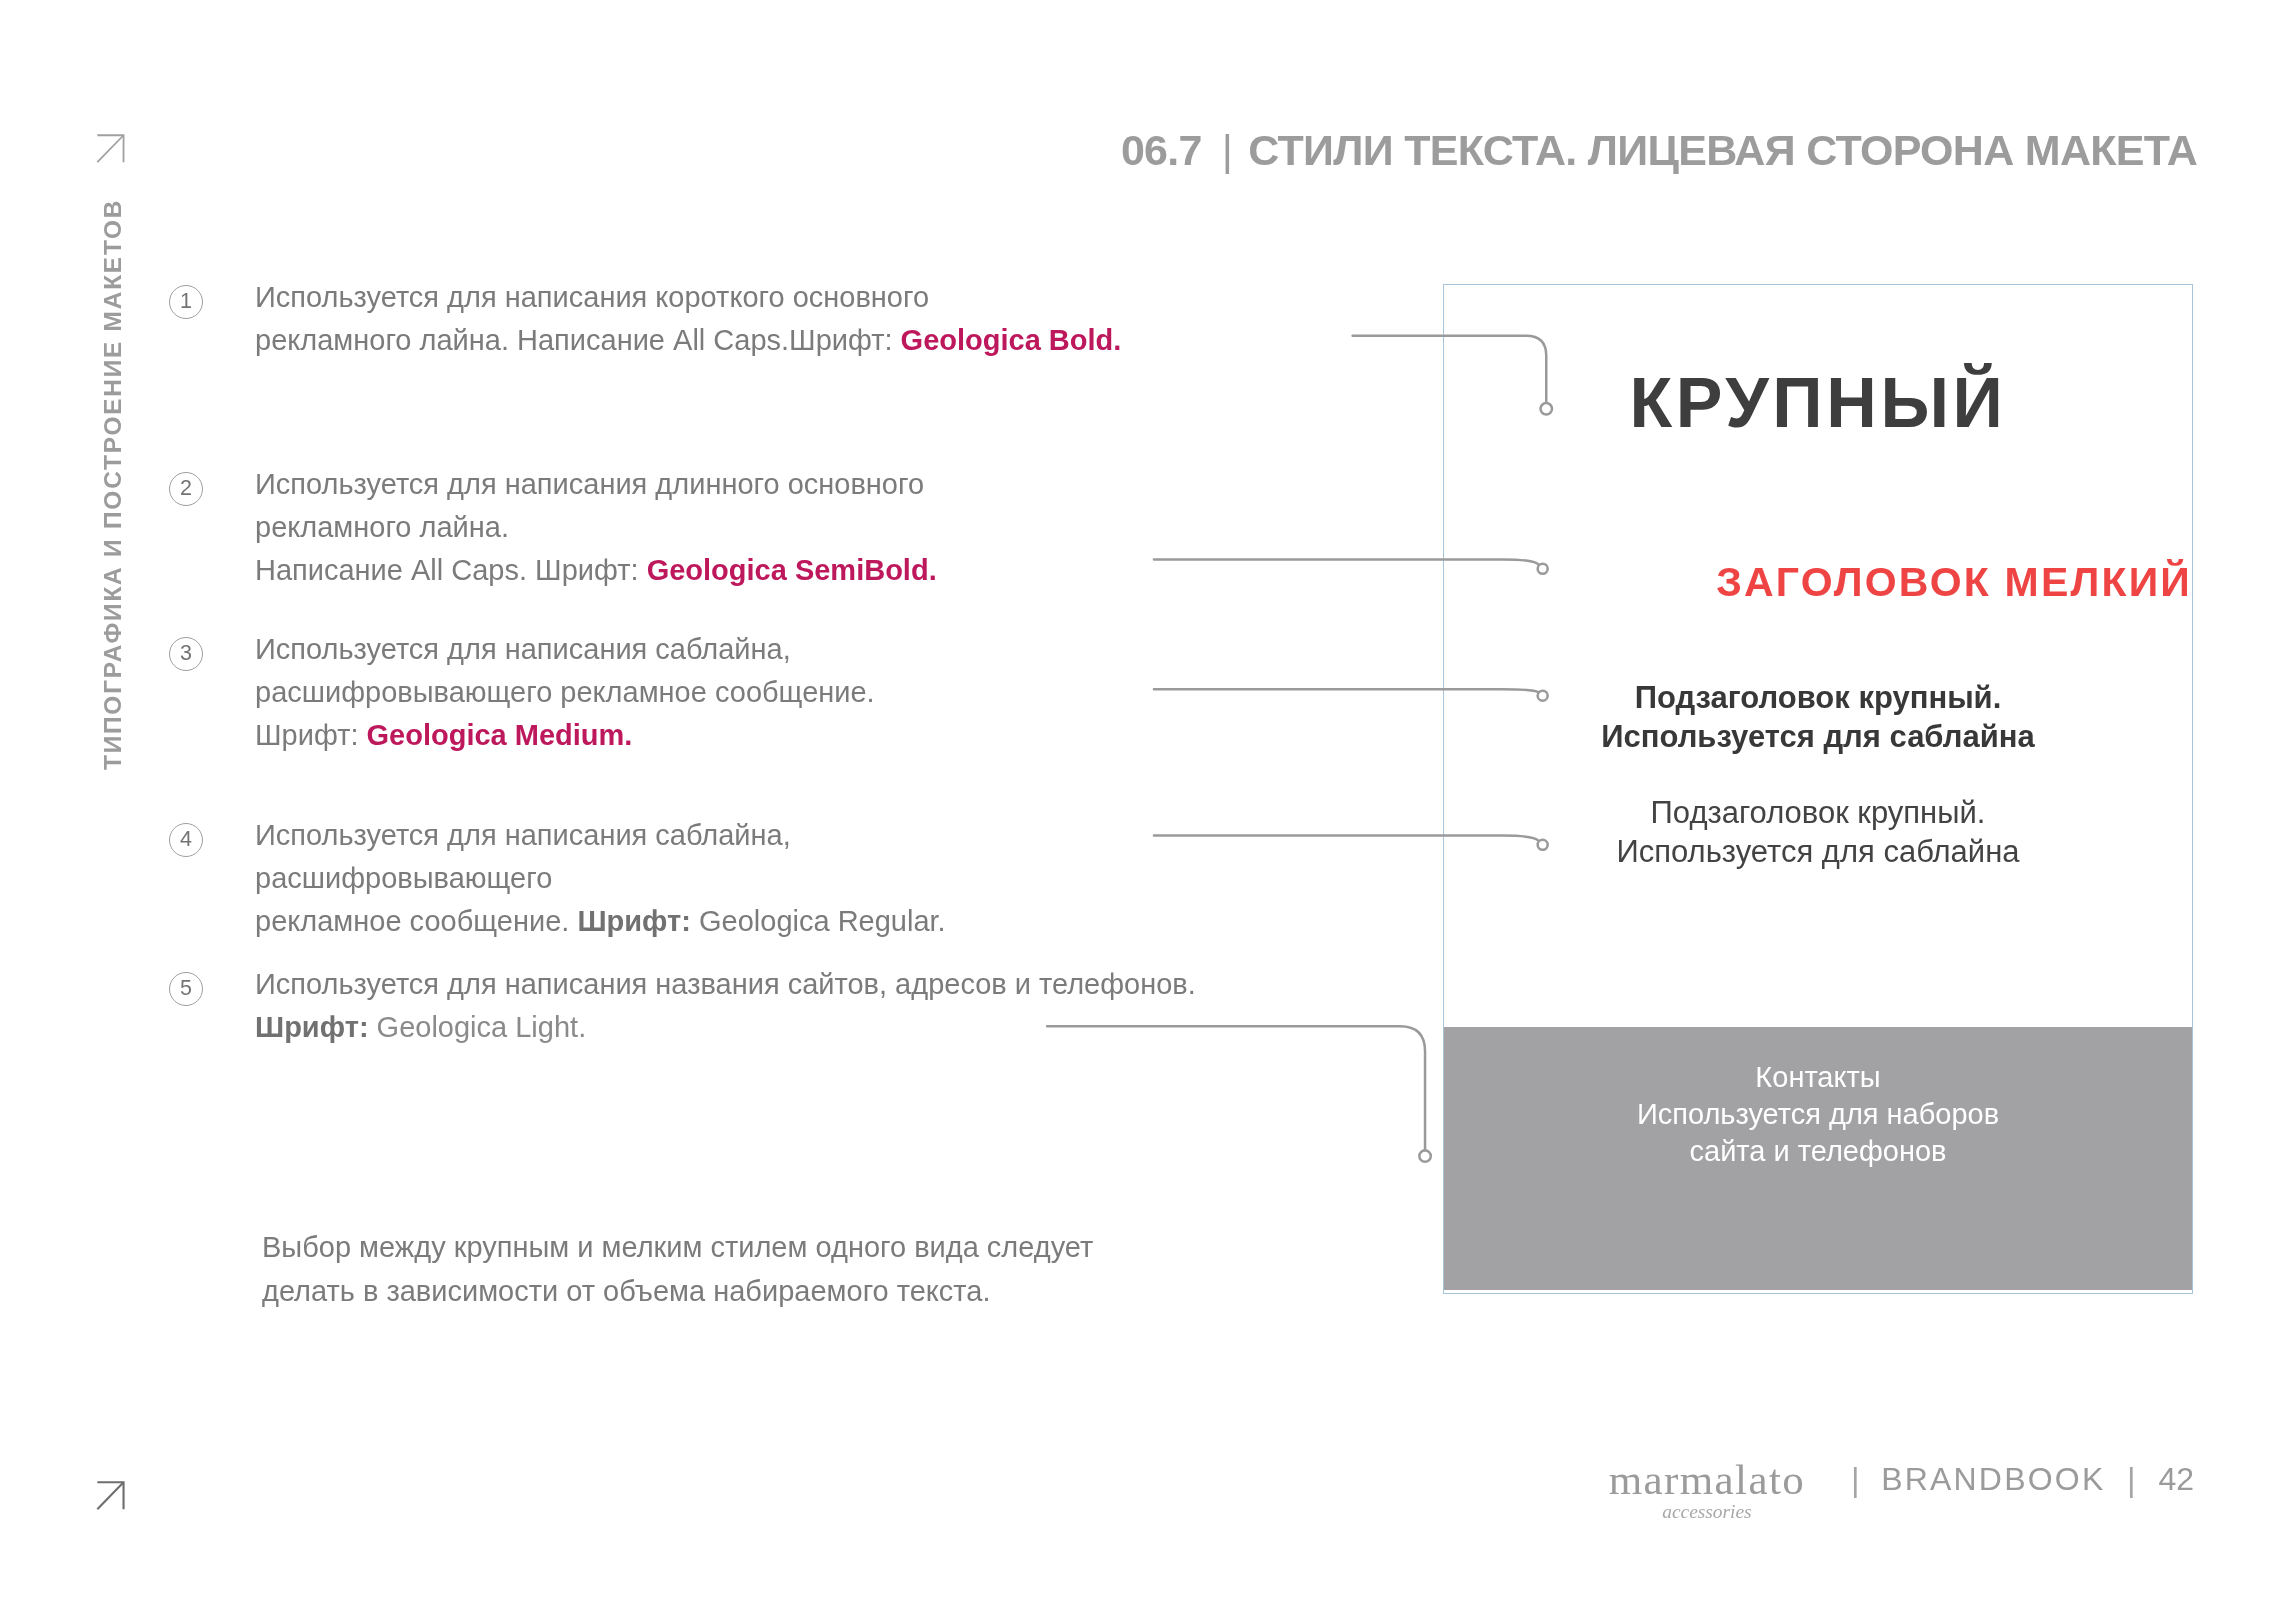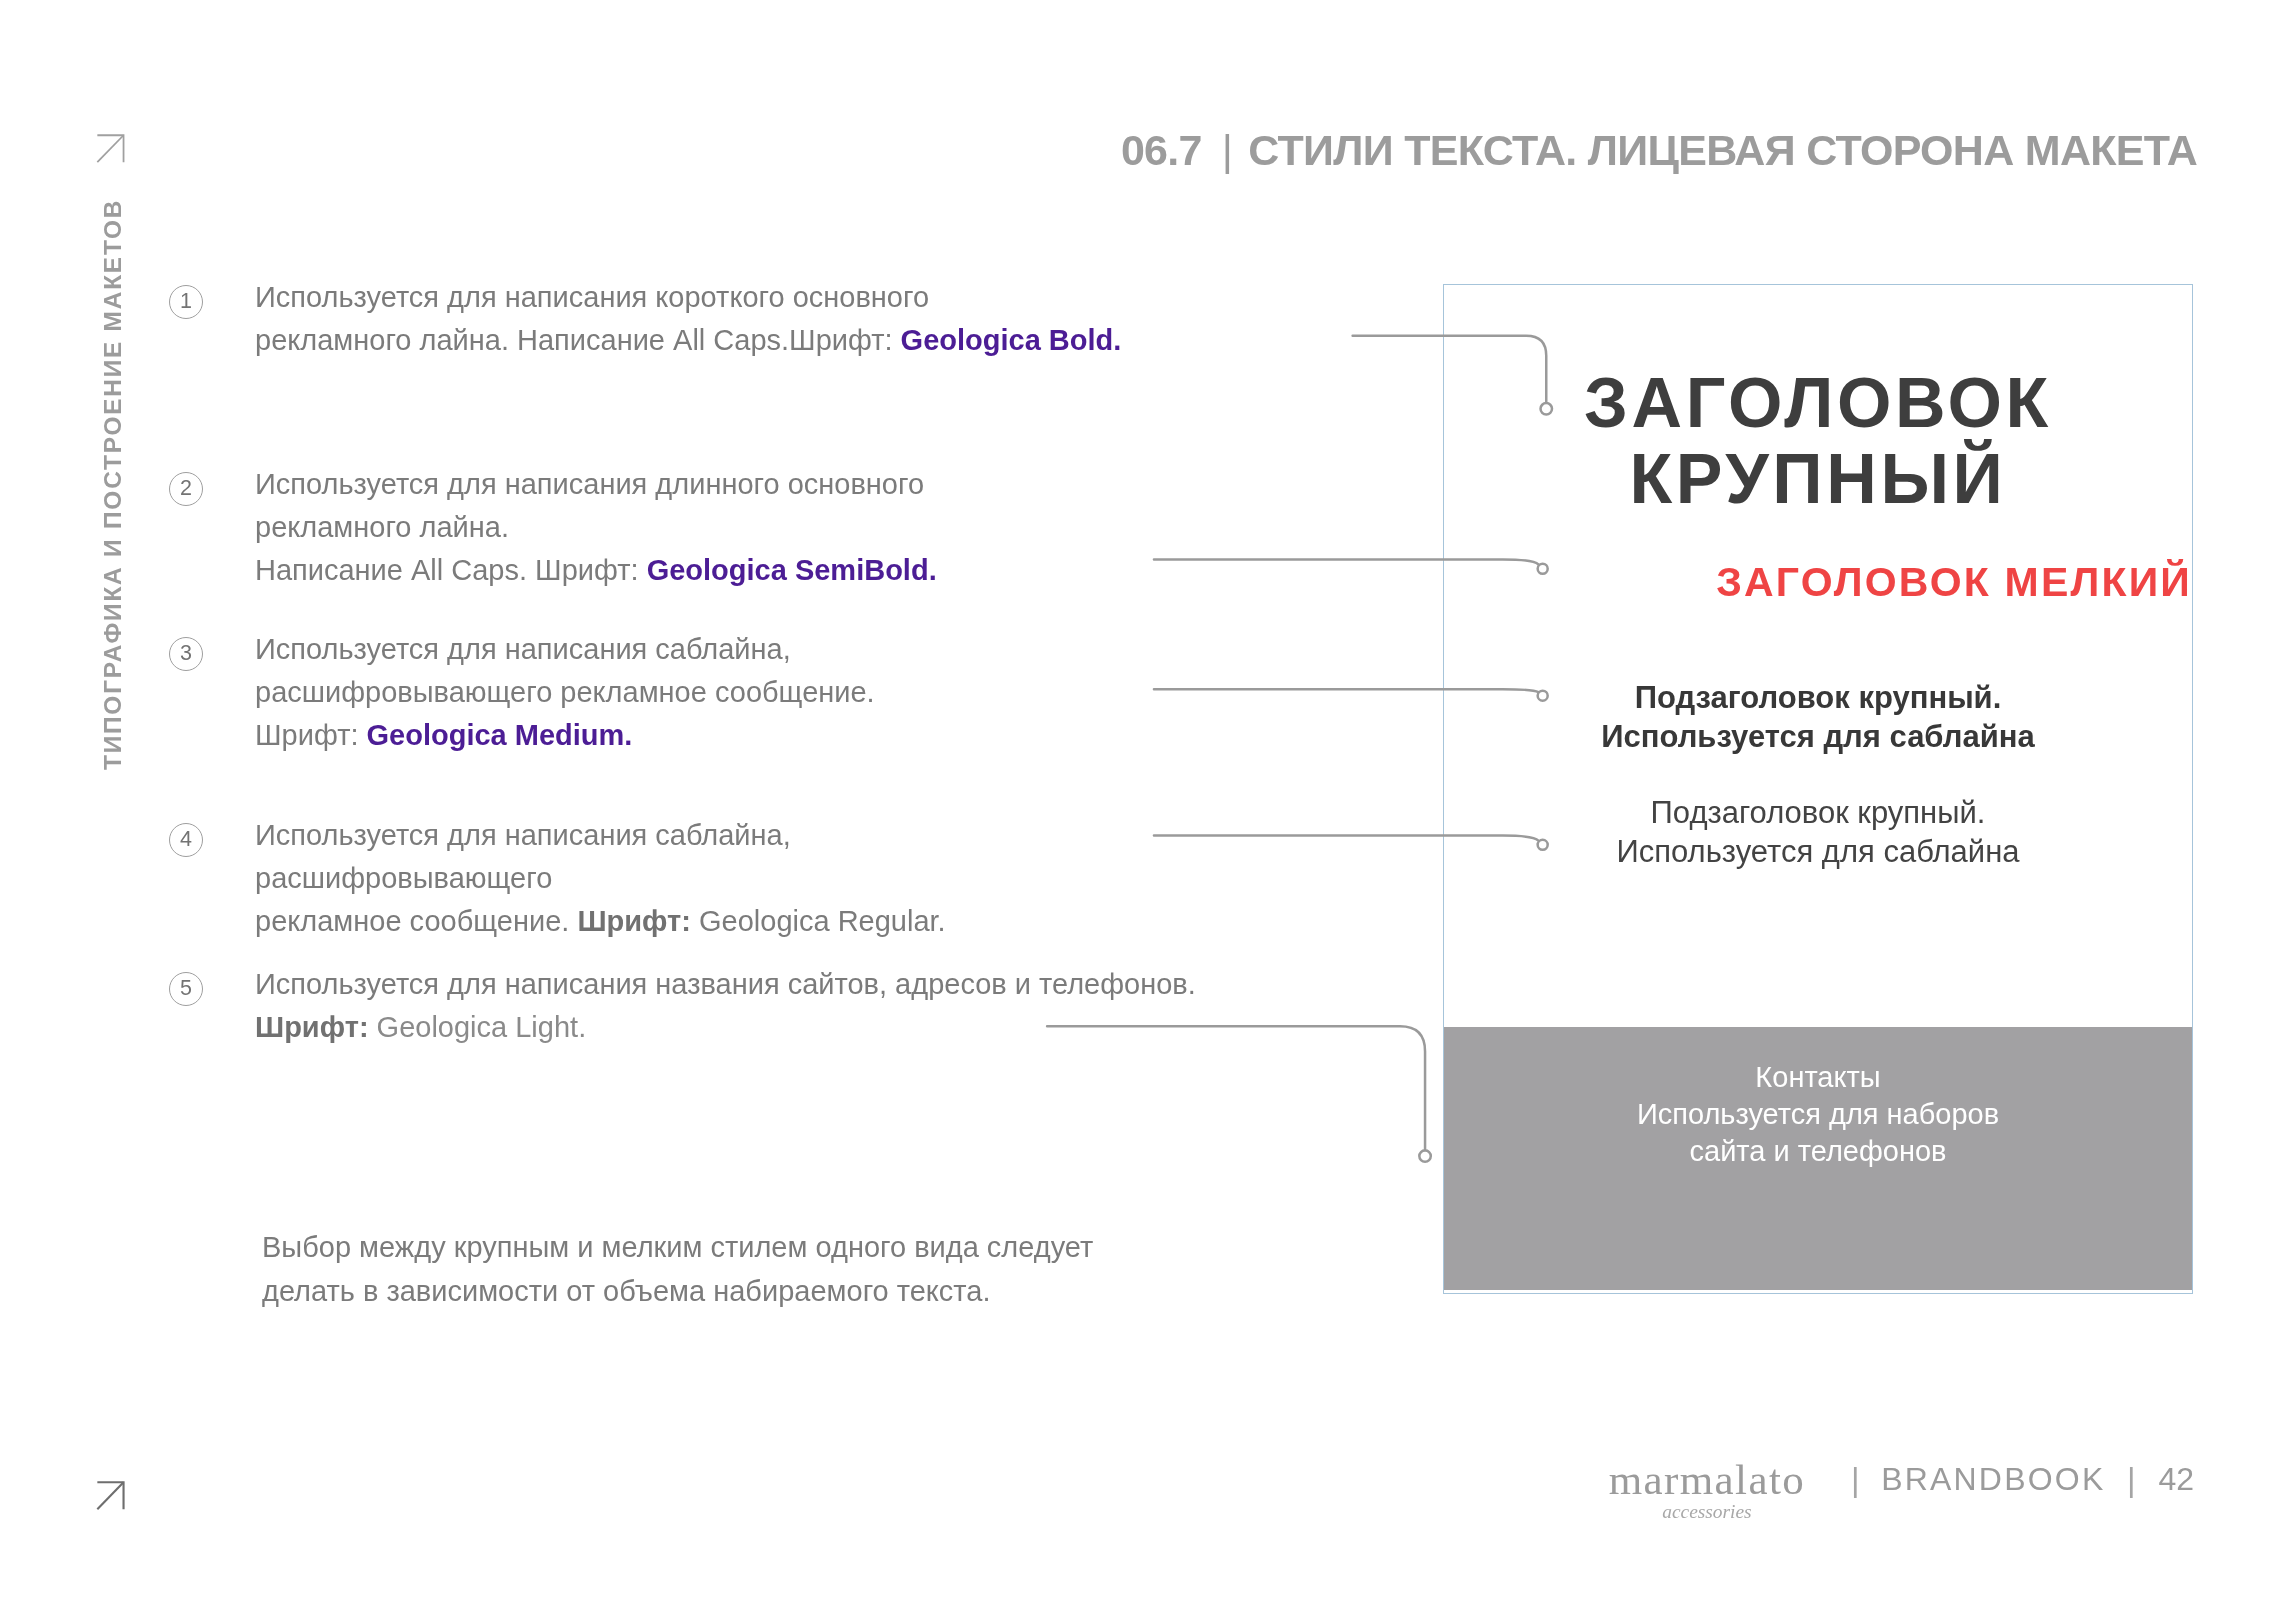--- a/index.html
+++ b/index.html
@@ -19,21 +19,21 @@
       writing-mode:vertical-rl;transform:rotate(180deg);
       font-size:24.4px;font-weight:700;letter-spacing:1.8px;color:#9c9c9c;white-space:nowrap;}
 
   
   .item{position:absolute;left:169px;display:flex;align-items:flex-start;}
   .item .num-circle{flex:0 0 auto;width:32px;height:32px;margin-top:8.6px;border:1.8px solid #9f9f9f;
       border-radius:50%;display:flex;align-items:center;justify-content:center;
       font-size:21.5px;color:#737373;font-weight:500;}
   .item .item-text{margin-left:52px;font-size:29px;line-height:43px;color:#7b7b7b;width:1040px;}
   .item .item-text .line{white-space:nowrap;}
-  .seg-b{font-weight:700;color:#4c1d95;}
+  .seg-b{font-weight:700;color:#be185d;}
   .seg-sb{font-weight:700;color:#717171;}
   .seg-l{font-weight:300;color:#8a8a8a;}
 
   
   .notes{position:absolute;left:262px;top:1225px;font-size:29px;line-height:44px;color:#7b7b7b;}
   .notes .para{margin:0 0 10px 0;}
   .notes .line{white-space:nowrap;}
 
   
   .mockup-card{position:absolute;left:1443px;top:284px;width:750px;height:1010px;
@@ -125,21 +125,20 @@
 
   <div class="notes">
     <div class="para">
       <div class="line">Выбор между крупным и мелким стилем одного вида следует</div>
       <div class="line">делать в зависимости от объема набираемого текста.</div>
     </div>
   </div>
 
   <div class="mockup-card">
     <div class="m-title">
-      <div>ЗАГОЛОВОК</div>
       <div>КРУПНЫЙ</div>
     </div>
     <div class="m-subtitle">ЗАГОЛОВОК МЕЛКИЙ</div>
     <div class="m-subhead1">
       <div>Подзаголовок крупный.</div>
       <div>Используется для саблайна</div>
     </div>
     <div class="m-subhead2">
       <div>Подзаголовок крупный.</div>
       <div>Используется для саблайна</div>

